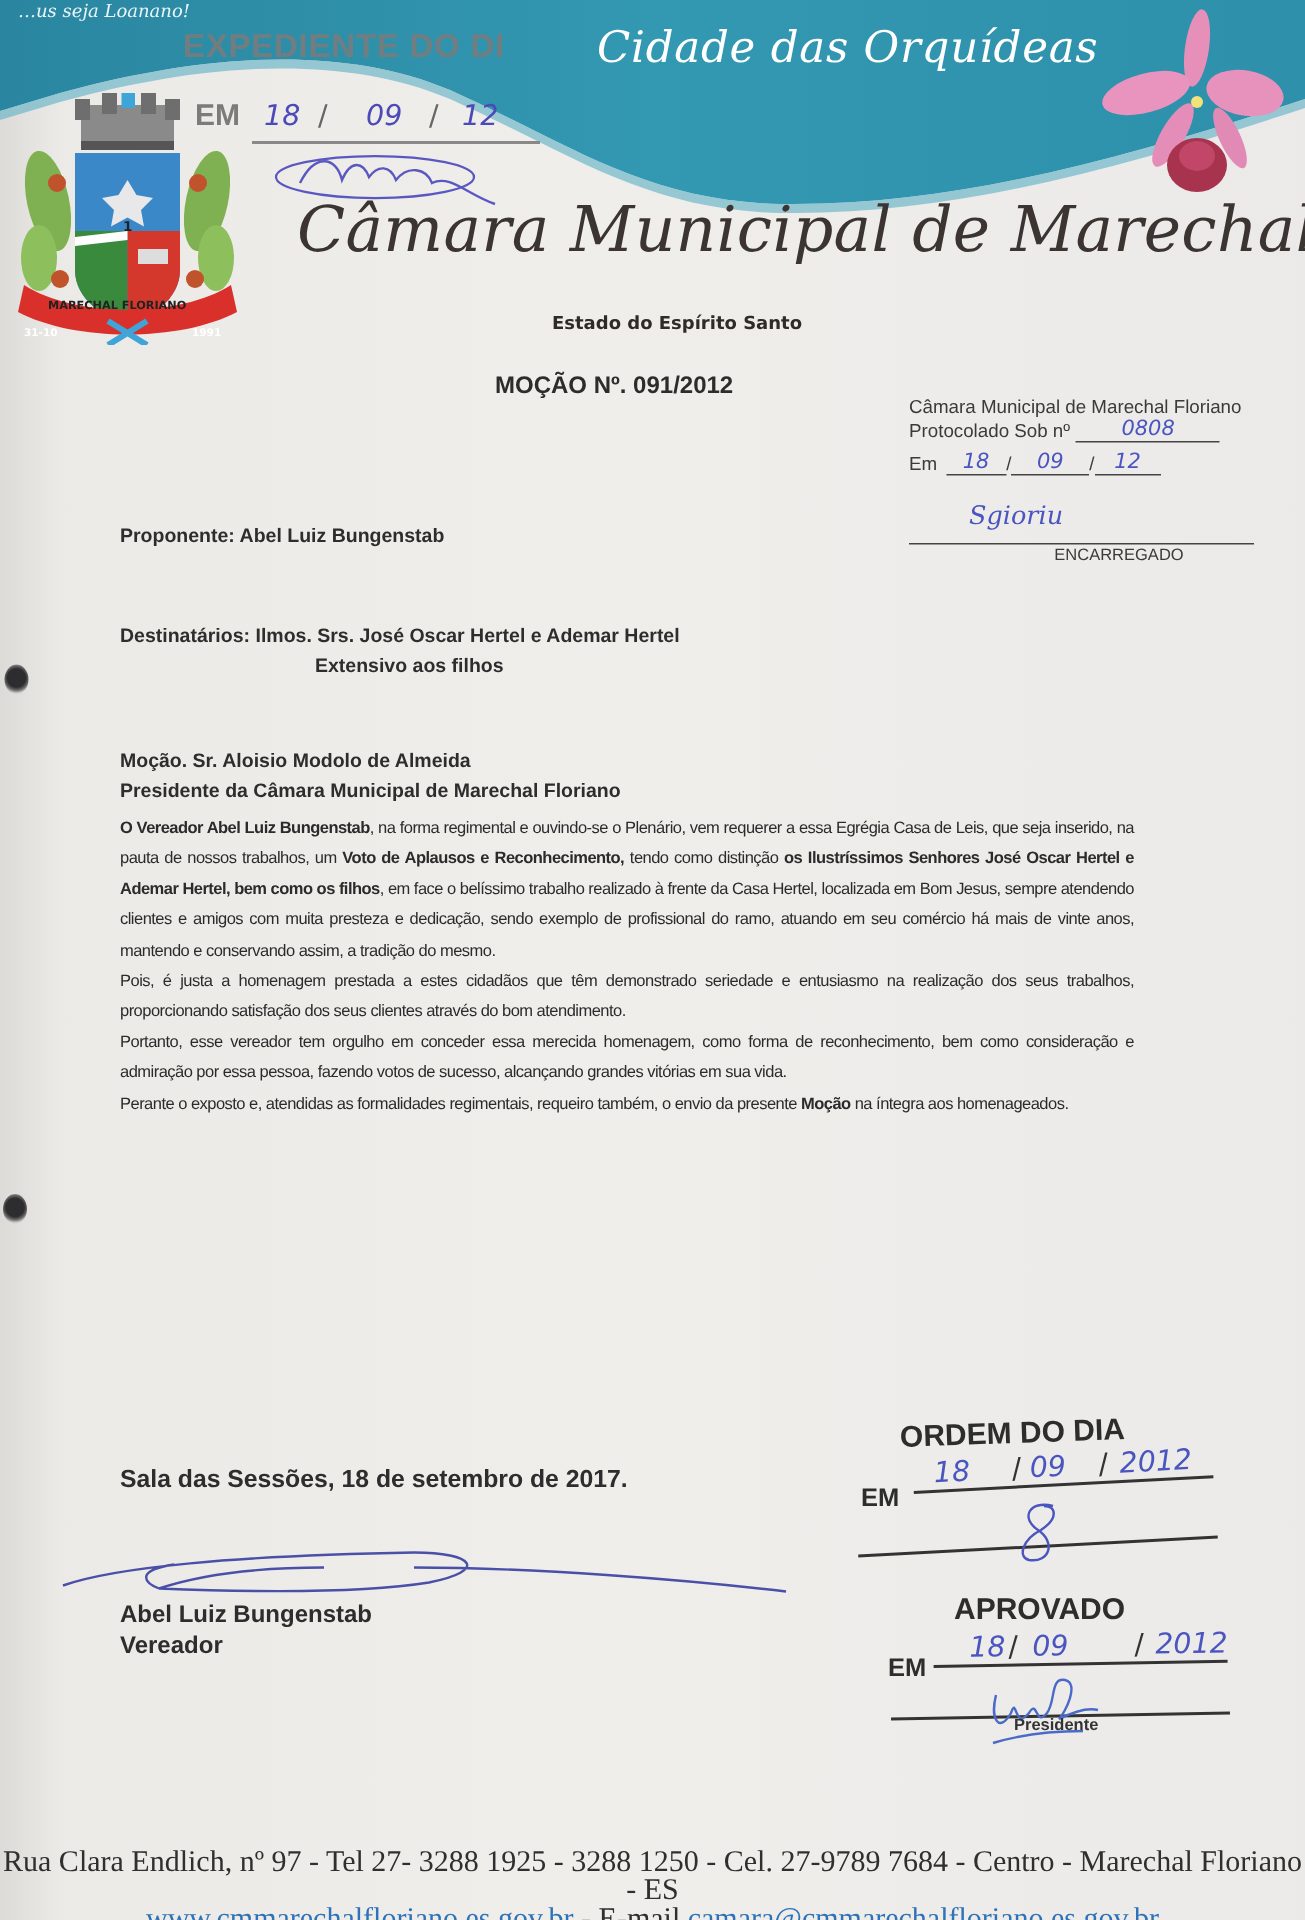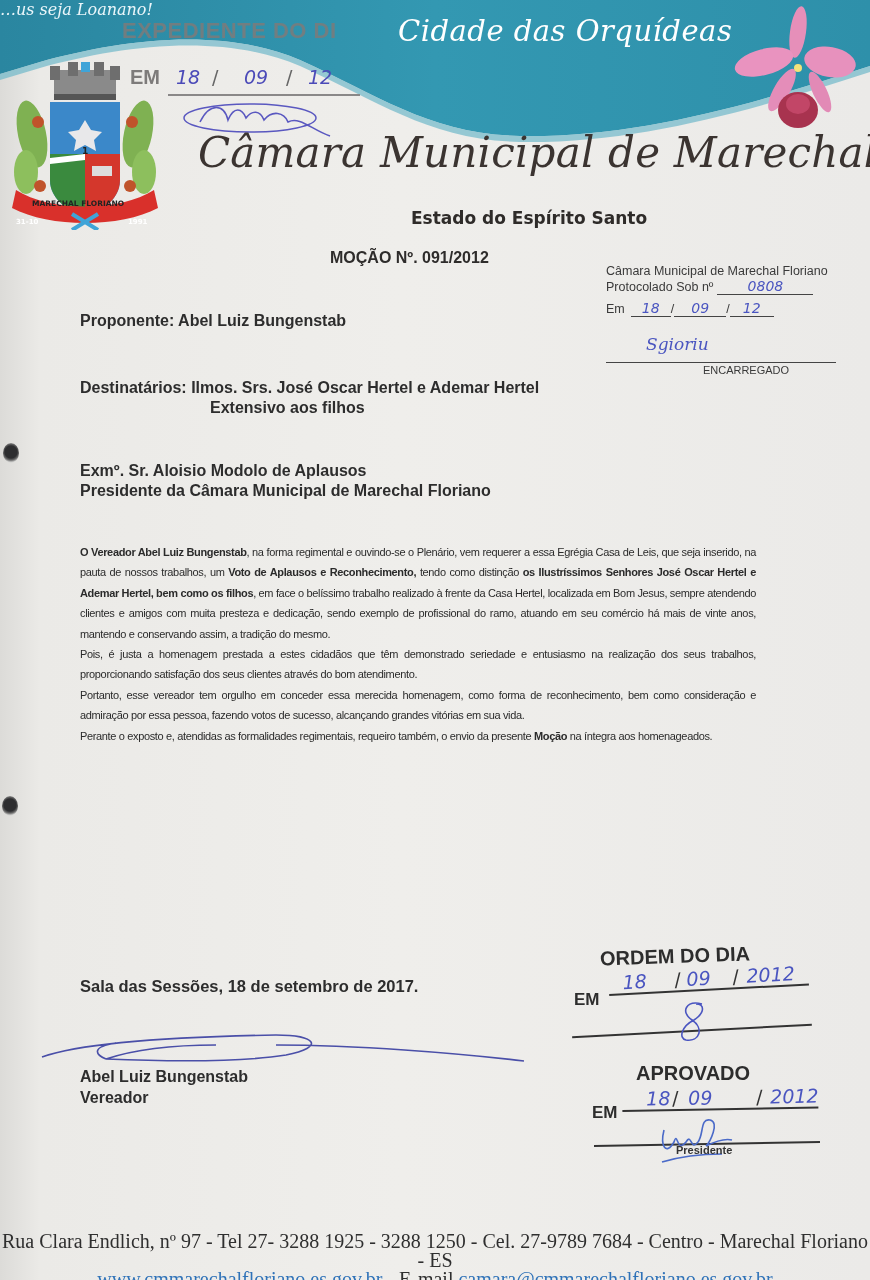--- a/index.html
+++ b/index.html
@@ -10,22 +10,22 @@
     color: #2a2a2a;
     position: relative;
   }
   .page {
     position: absolute; left: 0; top: 0; width: 870px; height: 1280px;
     background: linear-gradient(90deg, #dcdbd8 0px, #ebeae7 40px, #efeeeb 400px, #ebeae8 870px);
   }
   
   .header-wave { position: absolute; left: 0; top: 0; width: 870px; height: 150px; }
   .welcome {
-    position: absolute; left: 0; top: 0; color: #eaf6fa;
-    font-family: "DejaVu Serif", serif; font-style: italic; font-size: 16px; text-align: right;
+    position: absolute; left: 12px; top: 0; color: #eaf6fa;
+    font-family: "DejaVu Serif", serif; font-style: italic; font-size: 12px; text-align: right;
   }
   .slogan {
     position: absolute; left: 398px; top: 14px; color: #ffffff;
     font-family: "DejaVu Serif", serif; font-style: italic; font-size: 29px;
     letter-spacing: 0.5px;
   }
   .orchid { position: absolute; left: 732px; top: 4px; width: 125px; height: 128px; }
   .stamp-exp {
     position: absolute; left: 122px; top: 18px; color: #7d7b7a;
     font-weight: bold; font-size: 22px; letter-spacing: 0.5px; opacity: 0.85;
@@ -43,22 +43,22 @@
     font-family: "DejaVu Sans", sans-serif; font-style: italic; font-size: 19px;
   }
   .stamp-sig { position: absolute; left: 180px; top: 96px; width: 180px; height: 52px; }
   .coat { position: absolute; left: 10px; top: 62px; width: 150px; height: 168px; }
   .inst-name {
     position: absolute; left: 198px; top: 128px; color: #3b3431;
     font-family: "DejaVu Serif", serif; font-style: italic; font-size: 42px;
     letter-spacing: 0.2px; white-space: nowrap;
   }
   .state {
-    position: absolute; left: 411px; top: 208px; color: #2e2b29;
-    font-family: "DejaVu Sans", sans-serif; font-weight: bold; font-size: 17px;
+    position: absolute; left: 368px; top: 208px; color: #2e2b29;
+    font-family: "DejaVu Sans", sans-serif; font-weight: bold; font-size: 12px;
   }
   .title {
     position: absolute; left: 330px; top: 249px; color: #2e2c2b;
     font-weight: bold; font-size: 16px;
   }
   
   .protocol {
     position: absolute; left: 606px; top: 264px; width: 240px;
     font-size: 12.5px; color: #3a3a3a; line-height: 15px;
   }
@@ -72,22 +72,23 @@
     margin-top: 18px; width: 230px; height: 28px; border-bottom: 1.5px solid #444;
     position: relative;
   }
   .protocol .sig {
     position: absolute; left: 40px; top: 2px; color: #4a55c0;
     font-family: "DejaVu Serif", serif; font-style: italic; font-size: 17px;
   }
   .protocol .enc { text-align: center; font-size: 11px; padding-left: 40px; }
 
   .field {
-    position: absolute; left: 80px; color: #2d2d2d; font-weight: bold; font-size: 16px;
+    position: absolute; left: 80px; color: #2d2d2d; font-weight: bold; font-size: 13px;
     line-height: 20px;
+    margin-top: 36px;
   }
   .indent { padding-left: 130px; }
 
   .body {
     position: absolute; left: 80px; top: 542px; width: 676px;
     font-size: 11px; line-height: 20.4px; color: #2b2b2b; text-align: justify;
     font-family: "Liberation Sans Narrow", "Liberation Sans", sans-serif;
     letter-spacing: -0.35px;
   }
   .body p { margin: 0; }
@@ -227,21 +228,21 @@
   <div class="field" style="top:311px">
     <span>Proponente:</span>
     <span>Abel Luiz Bungenstab</span>
   </div>
   <div class="field" style="top:378px">
     <span>Destinatários:</span>
     <span>Ilmos. Srs. José Oscar Hertel e Ademar Hertel</span>
     <div class="indent">Extensivo aos filhos</div>
   </div>
   <div class="field" style="top:461px">
-    <div>Exmº. Sr. Aloisio Modolo de Aplausos</div>
+    <div>Moção. Sr. Aloisio Modolo de Almeida</div>
     <div>Presidente da Câmara Municipal de Marechal Floriano</div>
   </div>
 
   <div class="body">
     <p><b>O Vereador Abel Luiz Bungenstab</b><span>, na forma regimental e ouvindo-se o Plenário, vem requerer a essa Egrégia Casa de Leis, que seja inserido, na pauta de nossos trabalhos, um </span><b>Voto de Aplausos e Reconhecimento,</b><span> tendo como distinção </span><b>os Ilustríssimos Senhores José Oscar Hertel e Ademar Hertel, bem como os filhos</b><span>, em face o belíssimo trabalho realizado à frente da Casa Hertel, localizada em Bom Jesus, sempre atendendo clientes e amigos com muita presteza e dedicação, sendo exemplo de profissional do ramo, atuando em seu comércio há mais de vinte anos, mantendo e conservando assim, a tradição do mesmo.</span></p>
     <p>Pois, é justa a homenagem prestada a estes cidadãos que têm demonstrado seriedade e entusiasmo na realização dos seus trabalhos, proporcionando satisfação dos seus clientes através do bom atendimento.</p>
     <p>Portanto, esse vereador tem orgulho em conceder essa merecida homenagem, como forma de reconhecimento, bem como consideração e admiração por essa pessoa, fazendo votos de sucesso, alcançando grandes vitórias em sua vida.</p>
     <p><span>Perante o exposto e, atendidas as formalidades regimentais, requeiro também, o envio da presente </span><b>Moção</b><span> na íntegra aos homenageados.</span></p>
   </div>
 

